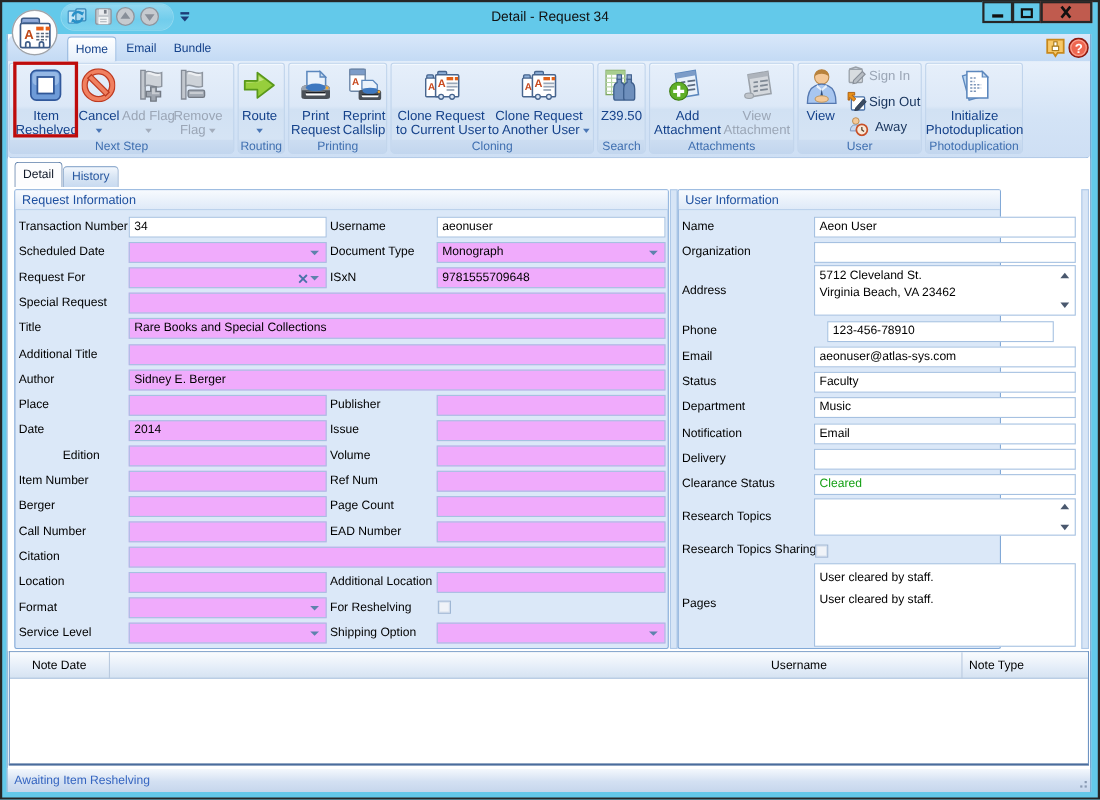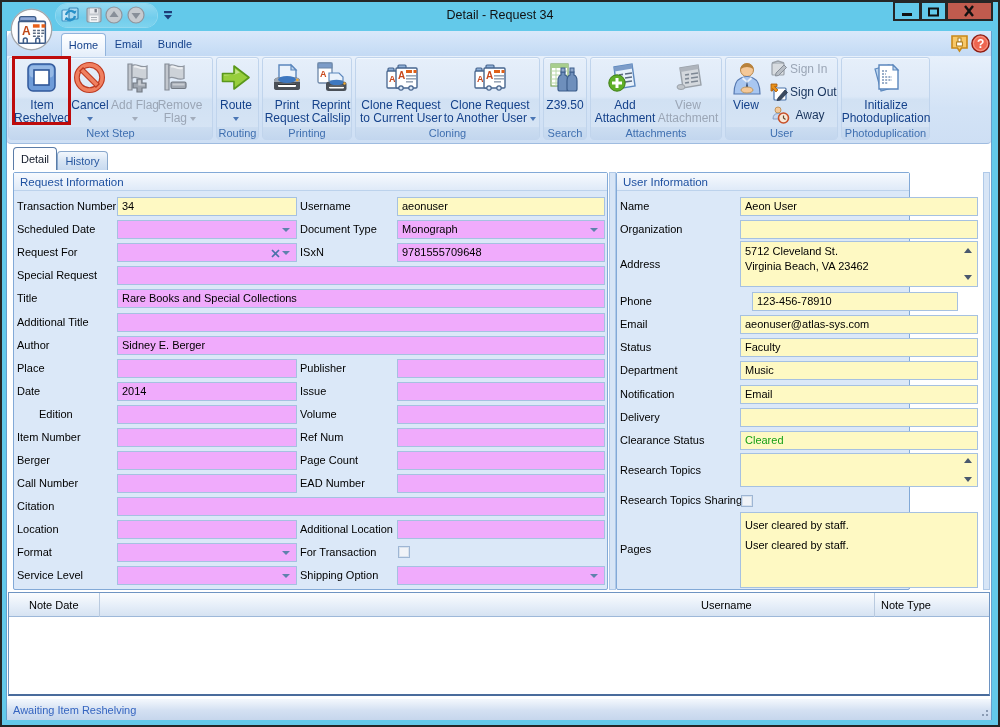--- a/index.html
+++ b/index.html
@@ -22,21 +22,21 @@
   .rlbl { position:absolute; font-size:12px; color:#15428B; text-align:center; line-height:13px; }
   .rlbl.dis { color:#9BA6B6; }
   .dar { display:inline-block; width:0; height:0; border-left:3px solid transparent; border-right:3px solid transparent; border-top:4px solid #4A76B5; vertical-align:middle; }
   .dar.dis { border-top-color:#A3ADBC; }
   
   .page { position:absolute; left:7px; top:170px; width:984px; height:422px; background:#FFFFFF; }
   .gbox { position:absolute; background:#DBE8F8; border:1px solid #82A9D7; border-radius:2px; }
   .ghead { position:absolute; left:0; top:0; right:0; height:18px; background:linear-gradient(180deg,#F7FAFE,#DFEAF8); border-bottom:1px solid #BCD2EC; color:#1E50A0; font-size:11.5px; line-height:18px; padding-left:6px; }
   .fl { position:absolute; font-size:11px; color:#000; white-space:nowrap; }
   .fw { position:absolute; height:19px; background:#f0abfc; border:1px solid #A6C1E1; font-size:11px; color:#000; line-height:17px; padding-left:4px; white-space:nowrap; }
-  .fr { background:#fef9c3; }
+  .fr { background:#ffffff; }
   .ml { line-height:15px; padding-top:2px; }
   .ddt { position:absolute; width:0; height:0; border-left:4px solid transparent; border-right:4px solid transparent; border-top:4px solid #5E82AC; }
   .sArr { position:absolute; width:0; height:0; border-left:4.5px solid transparent; border-right:4.5px solid transparent; }
   .cb { position:absolute; width:12px; height:12px; background:#F0F3F8; border:1px solid #9EB6D4; box-shadow:inset 0 0 0 1px #D8E2EE; }
   
   .grid { position:absolute; left:8px; top:592px; width:982px; height:104px; background:#FFFFFF; border:1px solid #6E94C2; border-bottom:2px solid #4A6C9C; }
   .ghdr { position:absolute; left:0; top:0; right:0; height:24px; background:linear-gradient(180deg,#FAFCFE,#E4EDF8 60%,#D6E3F2); border-bottom:1px solid #9DB8D9; }
   .gcol { position:absolute; top:0; height:24px; border-right:1px solid #B9CADF; font-size:11px; color:#000; line-height:24px; padding-left:6px; }
   .status { position:absolute; left:7px; top:698px; width:984px; height:22px; background:linear-gradient(180deg,#F4F8FD,#D3E0F2 55%,#C6D6EC); border-top:1px solid #FFFFFF; font-size:11px; color:#3565C0; line-height:22px; padding-left:6px; }
 </style>
@@ -340,21 +340,21 @@
 <div class="fl" style="left:17px; top:339px;">Author</div>
 <div class="fw" style="left:117px; top:336px; width:488px;">Sidney E. Berger</div>
 <div class="fl" style="left:17px; top:362px;">Place</div>
 <div class="fw" style="left:117px; top:359px; width:180px;"></div>
 <div class="fl" style="left:300px; top:362px;">Publisher</div>
 <div class="fw" style="left:397px; top:359px; width:208px;"></div>
 <div class="fl" style="left:17px; top:385px;">Date</div>
 <div class="fw" style="left:117px; top:382px; width:180px;">2014</div>
 <div class="fl" style="left:300px; top:385px;">Issue</div>
 <div class="fw" style="left:397px; top:382px; width:208px;"></div>
-<div class="fl" style="left:11px; top:408px;padding-left:28px;">Edition</div>
+<div class="fl" style="left:29px; top:408px;padding-left:28px;">Edition</div>
 <div class="fw" style="left:117px; top:405px; width:180px;"></div>
 <div class="fl" style="left:300px; top:408px;">Volume</div>
 <div class="fw" style="left:397px; top:405px; width:208px;"></div>
 <div class="fl" style="left:17px; top:431px;">Item Number</div>
 <div class="fw" style="left:117px; top:428px; width:180px;"></div>
 <div class="fl" style="left:300px; top:431px;">Ref Num</div>
 <div class="fw" style="left:397px; top:428px; width:208px;"></div>
 <div class="fl" style="left:17px; top:454px;">Berger</div>
 <div class="fw" style="left:117px; top:451px; width:180px;"></div>
 <div class="fl" style="left:300px; top:454px;">Page Count</div>
@@ -366,21 +366,21 @@
 <div class="fl" style="left:17px; top:500px;">Citation</div>
 <div class="fw" style="left:117px; top:497px; width:488px;"></div>
 <div class="fl" style="left:17px; top:523px;">Location</div>
 <div class="fw" style="left:117px; top:520px; width:180px;"></div>
 <div class="fl" style="left:300px; top:523px;">Additional Location</div>
 <div class="fw" style="left:397px; top:520px; width:208px;"></div>
 <div class="fl" style="left:17px; top:546px;">Format</div>
 <div class="fw" style="left:117px; top:543px; width:180px;">
     <span class="ddt" style="right:6px; top:7px;"></span>
   </div>
-<div class="fl" style="left:300px; top:546px;">For Transaction</div>
+<div class="fl" style="left:300px; top:546px;">For Reshelving</div>
 <div class="cb" style="left:398px; top:546px;"></div>
 <div class="fl" style="left:17px; top:569px;">Service Level</div>
 <div class="fw" style="left:117px; top:566px; width:180px;">
     <span class="ddt" style="right:6px; top:7px;"></span>
   </div>
 <div class="fl" style="left:300px; top:569px;">Shipping Option</div>
 <div class="fw" style="left:397px; top:566px; width:208px;">
     <span class="ddt" style="right:6px; top:7px;"></span>
   </div>
 

